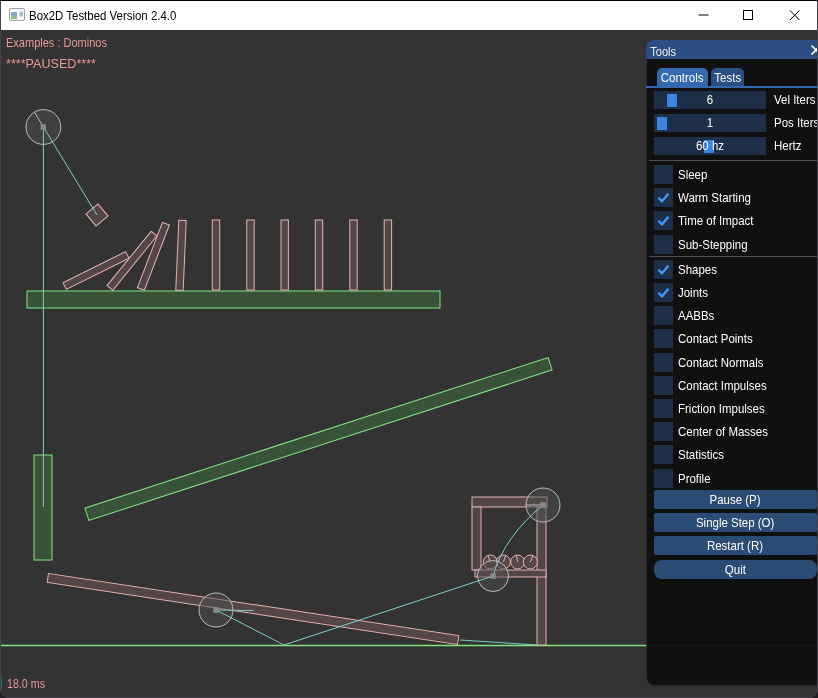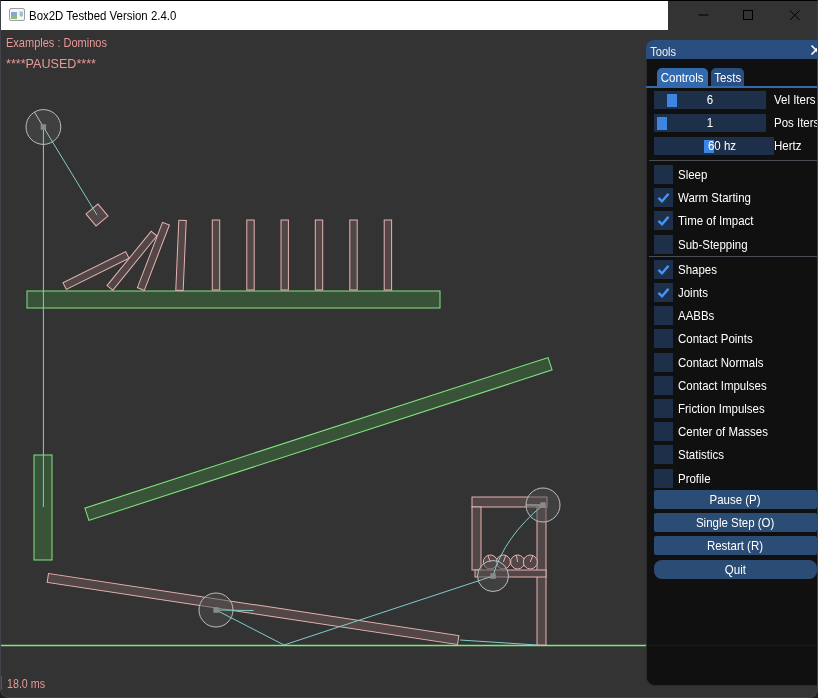--- a/index.html
+++ b/index.html
@@ -1,19 +1,19 @@
 <!DOCTYPE html>
 <html><head>
 <meta charset="utf-8">
 <style>
   html,body{margin:0;padding:0;}
   body{width:818px;height:698px;background:#202023;position:relative;overflow:hidden;
        font-family:"Liberation Sans",sans-serif;}
   #win{position:absolute;left:0;top:0;width:818px;height:698px;border-radius:0 0 9px 9px;overflow:hidden;background:#333333;}
-  #titlebar{position:absolute;left:0;top:0;width:668px;height:30px;background:#ffffff;}
+  #titlebar{position:absolute;left:0;top:0;width:818px;height:30px;background:#ffffff;}
   #titletext{position:absolute;left:28.5px;top:7.5px;font-size:13px;color:#000;transform:scaleX(0.88);transform-origin:left center;white-space:nowrap;}
   .abs{position:absolute;}
   
   #panel{position:absolute;left:627px;top:40px;width:179px;height:646px;
          background:rgba(15,15,15,0.95);border-radius:9px;box-sizing:border-box;
          box-shadow:inset 0 0 0 1px rgba(62,62,71,0.55);margin-left:19px;}
   #ptitle{position:absolute;left:0;top:0;width:100%;height:19px;background:#2a4e7f;border-radius:8px 8px 0 0;color:#eee;font-size:13px;line-height:23px;}
   #ptitle span{padding-left:5px;display:inline-block;transform:scaleX(0.85);transform-origin:left center;}
   .tab{position:absolute;height:19px;font-size:13.5px;line-height:19px;text-align:center;border-radius:5px 5px 0 0;color:#fff;}
   .tab span{display:inline-block;transform:scaleX(0.85);}
@@ -155,21 +155,21 @@
   <div class="frame" style="left:8px;top:51px;width:112px;">
     <div class="grab" style="left:13.3px;"></div>
         <div class="sval">6</div>
   </div>
   <div class="lbl" style="left:128px;top:51px;">Vel Iters</div>
   <div class="frame" style="left:8px;top:74px;width:112px;">
     <div class="grab" style="left:3.3px;"></div>
         <div class="sval">1</div>
   </div>
   <div class="lbl" style="left:128px;top:74px;">Pos Iters</div>
-  <div class="frame" style="left:8px;top:97px;width:112px;padding-left:8px;">
+  <div class="frame" style="left:8px;top:97px;width:112px;">
     <div class="grab" style="left:50px;"></div>
         <div class="sval">60 hz</div>
   </div>
   <div class="lbl" style="left:128px;top:97px;">Hertz</div>
 
   <div class="sep" style="top:119.5px;"></div>
 
   <div class="cb" style="top:125px;"></div>
       <div class="cblbl" style="top:125px;">Sleep</div>
   <div class="cb" style="top:148.2px;"></div>

